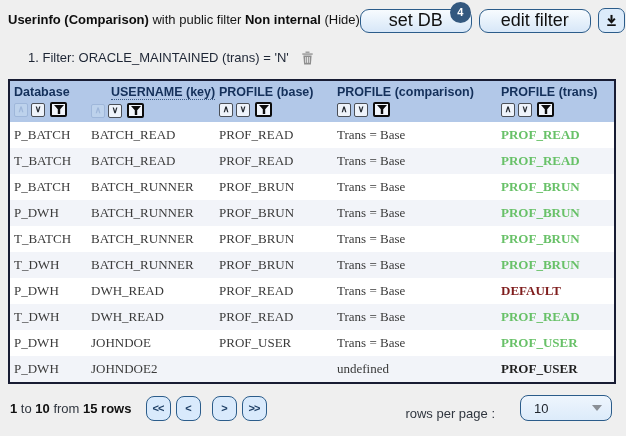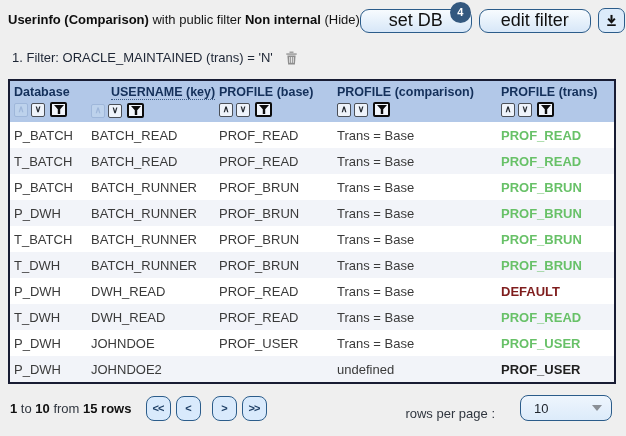--- a/index.html
+++ b/index.html
@@ -29,21 +29,21 @@
     background:#33587f; color:#ffffff;
     font-size:11px; font-weight:bold;
     display:flex; align-items:center; justify-content:center;
   }
   .iconbtn {
     width:27px; height:25px; padding:0;
     border:1.5px solid #2b5c8a; border-radius:7px;
     background:#dcebfa; cursor:pointer;
     display:flex; align-items:center; justify-content:center;
   }
-  .filter-line { margin:17px 0 0 12px; display:flex; align-items:center; gap:12px; color:#1e2635; }
+  .filter-line { margin:17px 0 0 28px; display:flex; align-items:center; gap:12px; color:#1e2635; }
   .trash-btn { cursor:pointer; display:inline-flex; align-items:center; }
 
   table.grid {
     border-collapse:collapse; table-layout:fixed;
     margin:14px 8px 0 8px; width:504px;
     border:2px solid #181c33;
   }
   thead th { background:#b2c8e8; text-align:left; vertical-align:top; padding:3px 0 4px 4px; }
   .col-label { font-weight:bold; color:#14305a; font-size:12.5px; white-space:nowrap; display:inline-block; cursor:pointer; }
   .col-label.key { border-bottom:1px dotted #3a5a85;margin-left:20px; }
@@ -57,21 +57,21 @@
   }
   .sicon.dim { border-color:#9fb7da; color:#9fb7da; background:#bdd2ec; }
   .ficon {
     width:17px; height:15px; box-sizing:border-box;
     border:2px solid #0c0c0c; background:#f2f6fc;
     display:flex; align-items:center; justify-content:center;
     border-radius:2px; cursor:pointer; margin-left:2px;
   }
   tbody td {
     height:26px; padding:0 0 0 4px;
-    font-size:13px; color:#3a3a3a; white-space:nowrap; overflow:hidden;
+    font-size:13px; color:#3a3a3a; white-space:nowrap; overflow:hidden;font-family:Liberation Serif, serif;
   }
   tbody tr:nth-child(odd) { background:#ffffff; }
   tbody tr:nth-child(even) { background:#f2f4f9; }
   td.trans-green { color:#68c168; font-weight:bold; }
   td.trans-red { color:#7f1d1d; font-weight:bold; }
   td.trans-dark { color:#1f1f1f; font-weight:bold; }
 
   .footer { display:flex; align-items:center; margin:11px 14px 0 10px; color:#30363f; }
   .summary b { color:#101010; }
   .pager { display:flex; gap:5px; margin-left:15px; }

